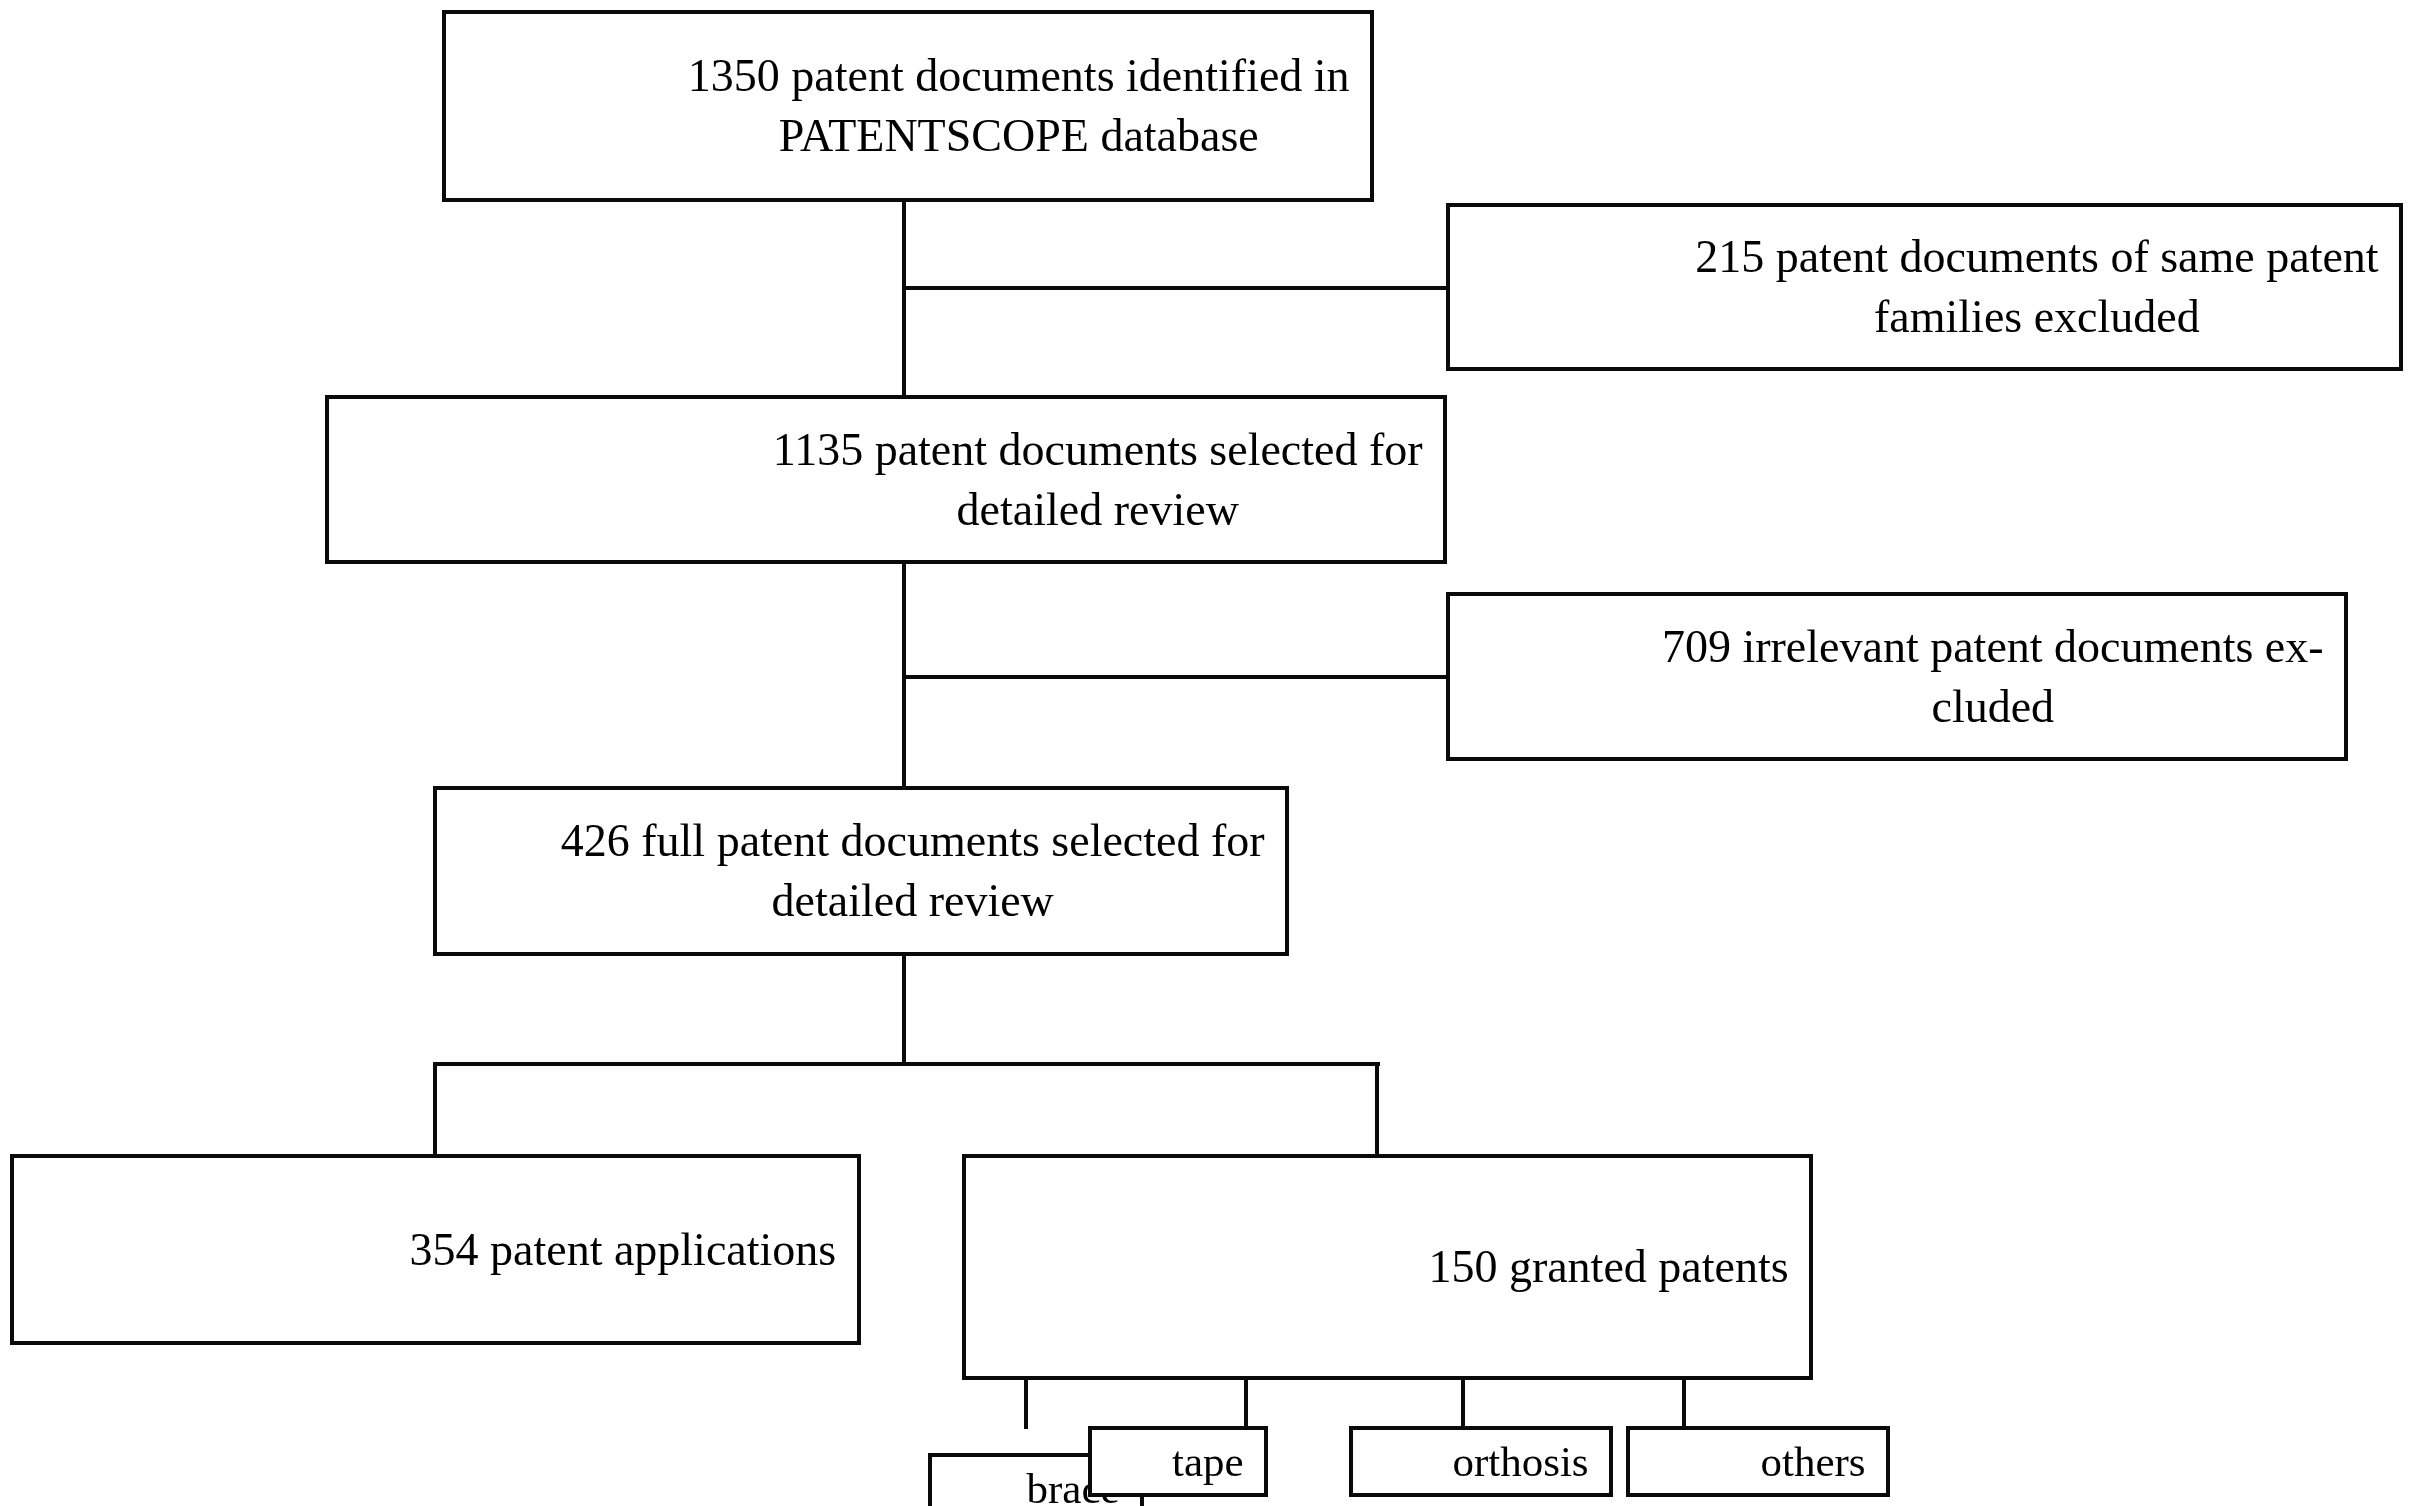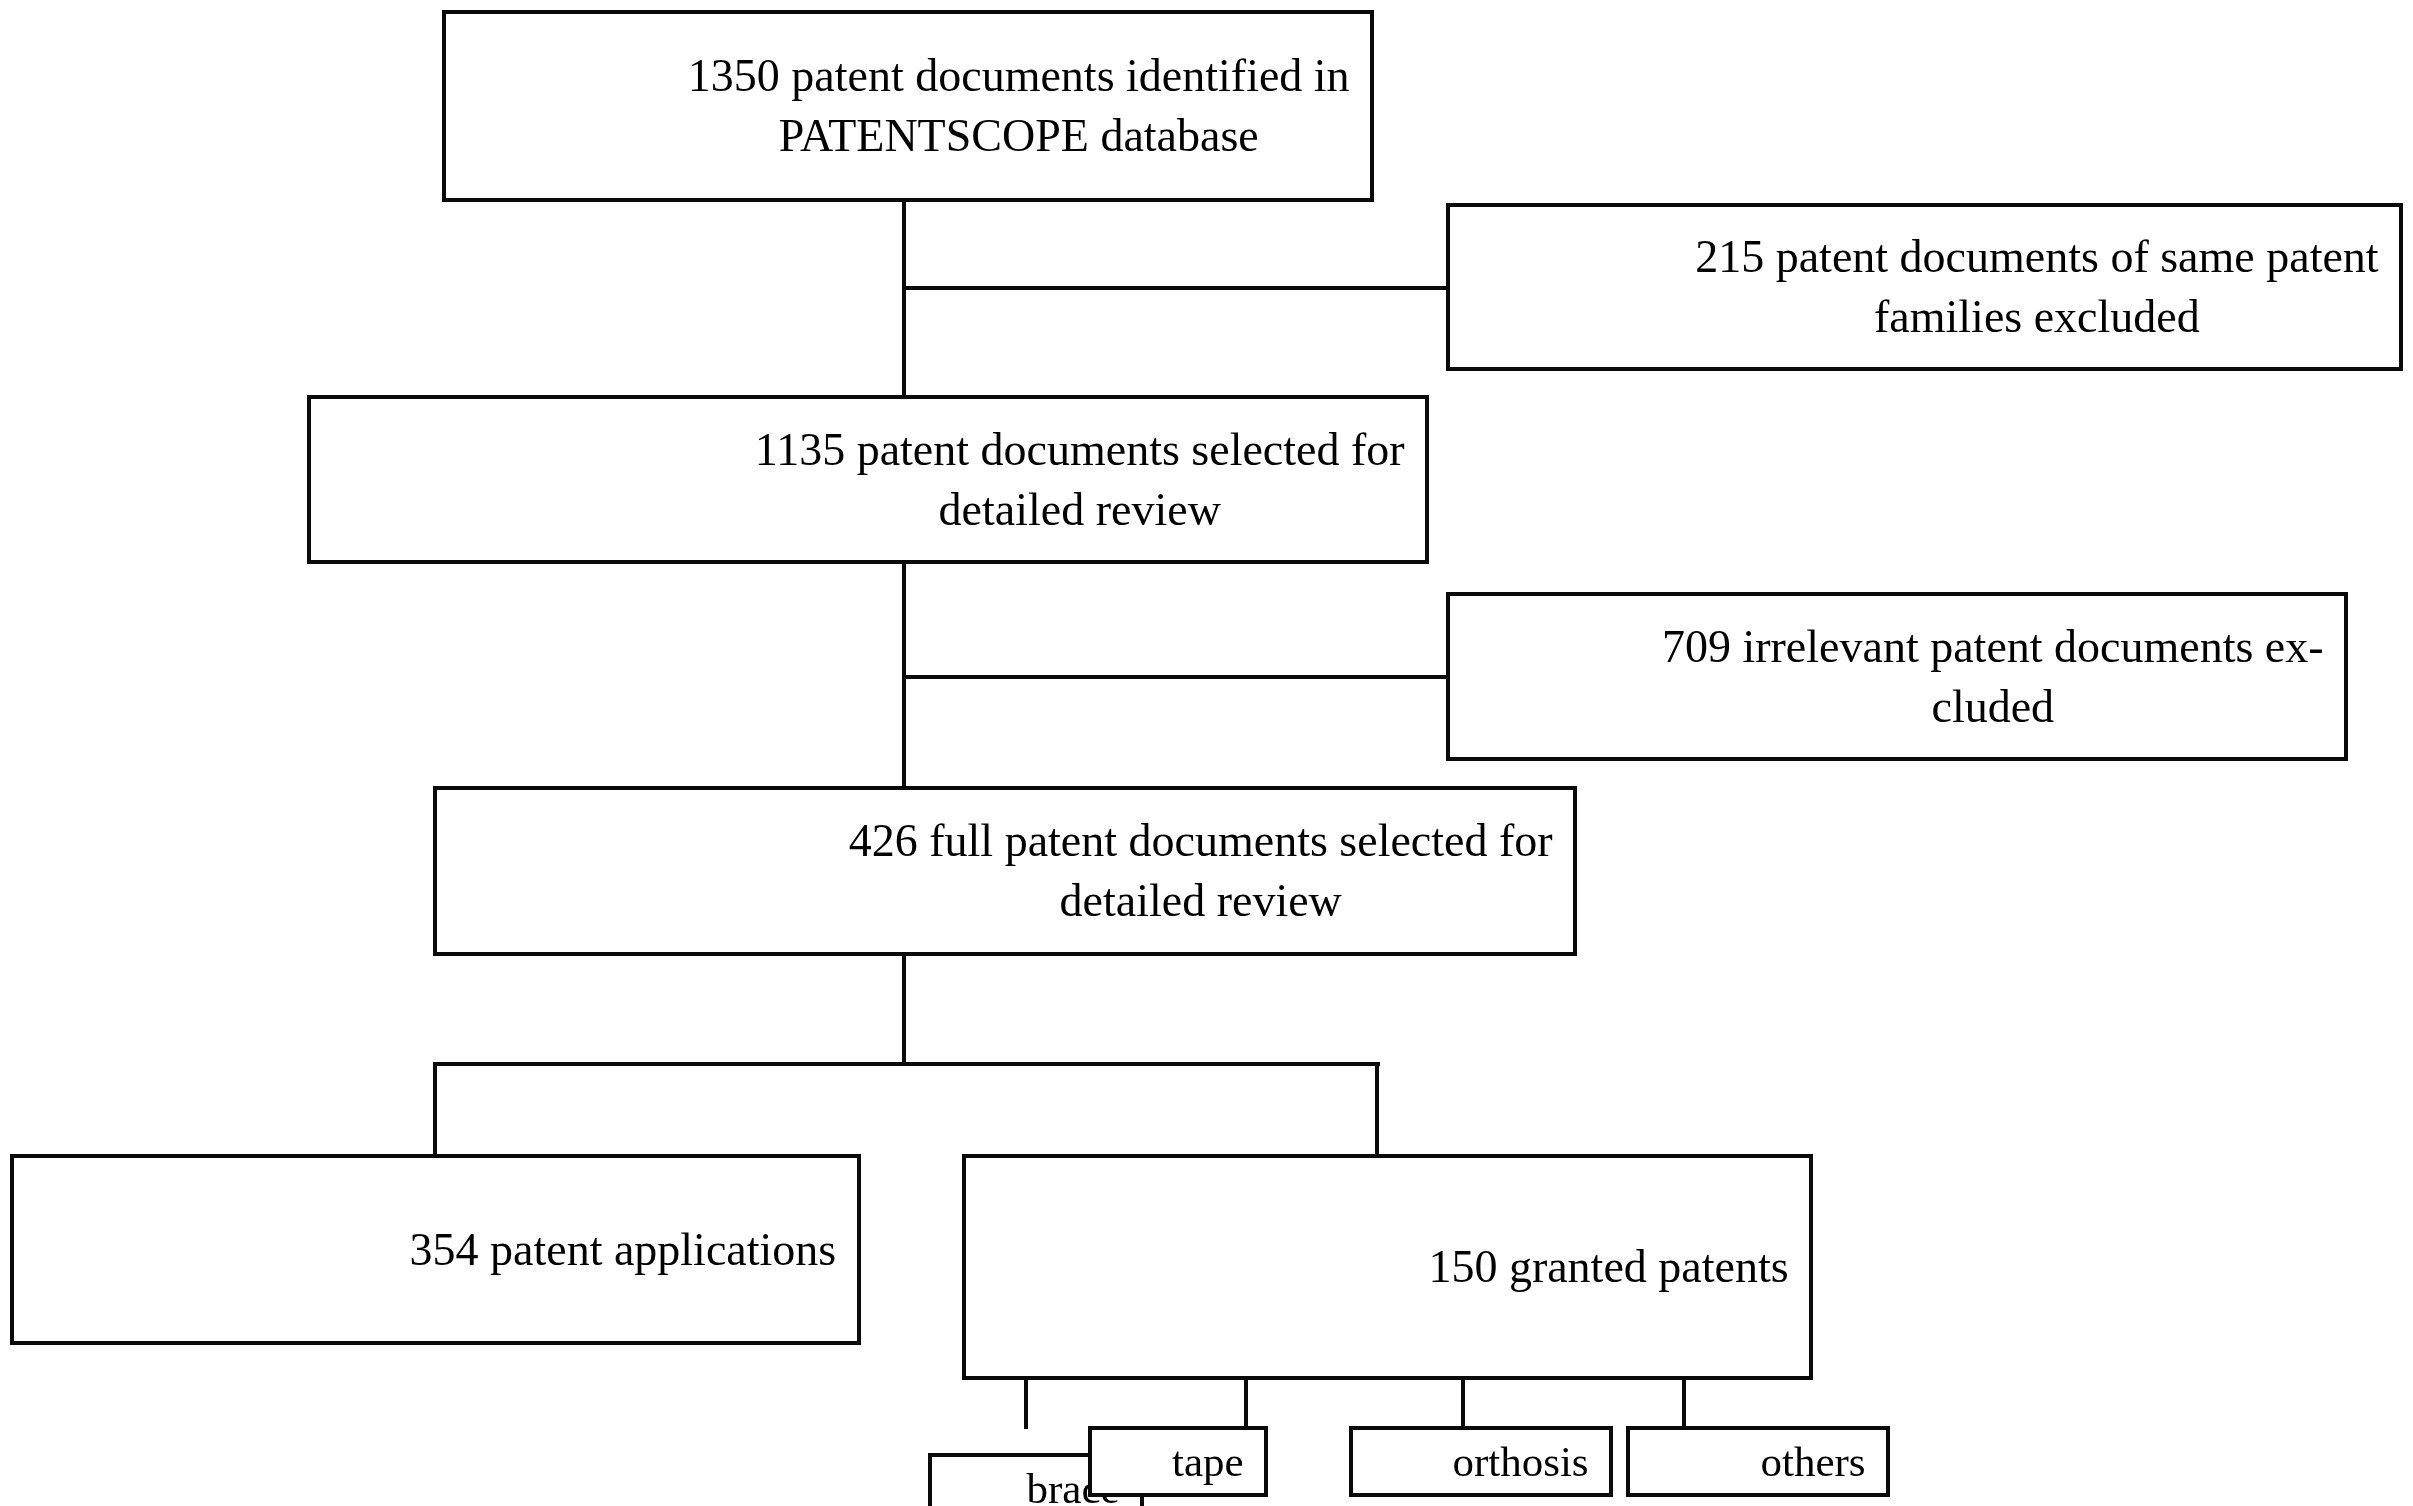--- a/index.html
+++ b/index.html
@@ -76,31 +76,31 @@
   <div class="node" style="left:442px; top:9.6px; width:932px; height:192px;">
     <span class="node-text t-main">1350 patent documents identified in
 PATENTSCOPE database</span>
   </div>
 
   <div class="node" style="left:1446px; top:203px; width:957px; height:168px;">
     <span class="node-text t-main">215 patent documents of same patent
 families excluded</span>
   </div>
 
-  <div class="node" style="left:307px; top:395px; width:1122px; height:169px;">
+  <div class="node" style="left:325px; top:395px; width:1122px; height:169px;">
     <span class="node-text t-main">1135 patent documents selected for
 detailed review</span>
   </div>
 
   <div class="node" style="left:1446px; top:592px; width:902px; height:169px;">
     <span class="node-text t-main">709 irrelevant patent documents ex-
 cluded</span>
   </div>
 
-  <div class="node" style="left:433px; top:786px; width:1144px; height:170px;">
+  <div class="node" style="left:433px; top:786px; width:856px; height:170px;">
     <span class="node-text t-main">426 full patent documents selected for
 detailed review</span>
   </div>
 
   <div class="node" style="left:9.6px; top:1154px; width:851px; height:191px;">
     <span class="node-text t-main">354 patent applications</span>
   </div>
 
   <div class="node" style="left:962px; top:1154px; width:851px; height:226px;">
     <span class="node-text t-main">150 granted patents</span>

